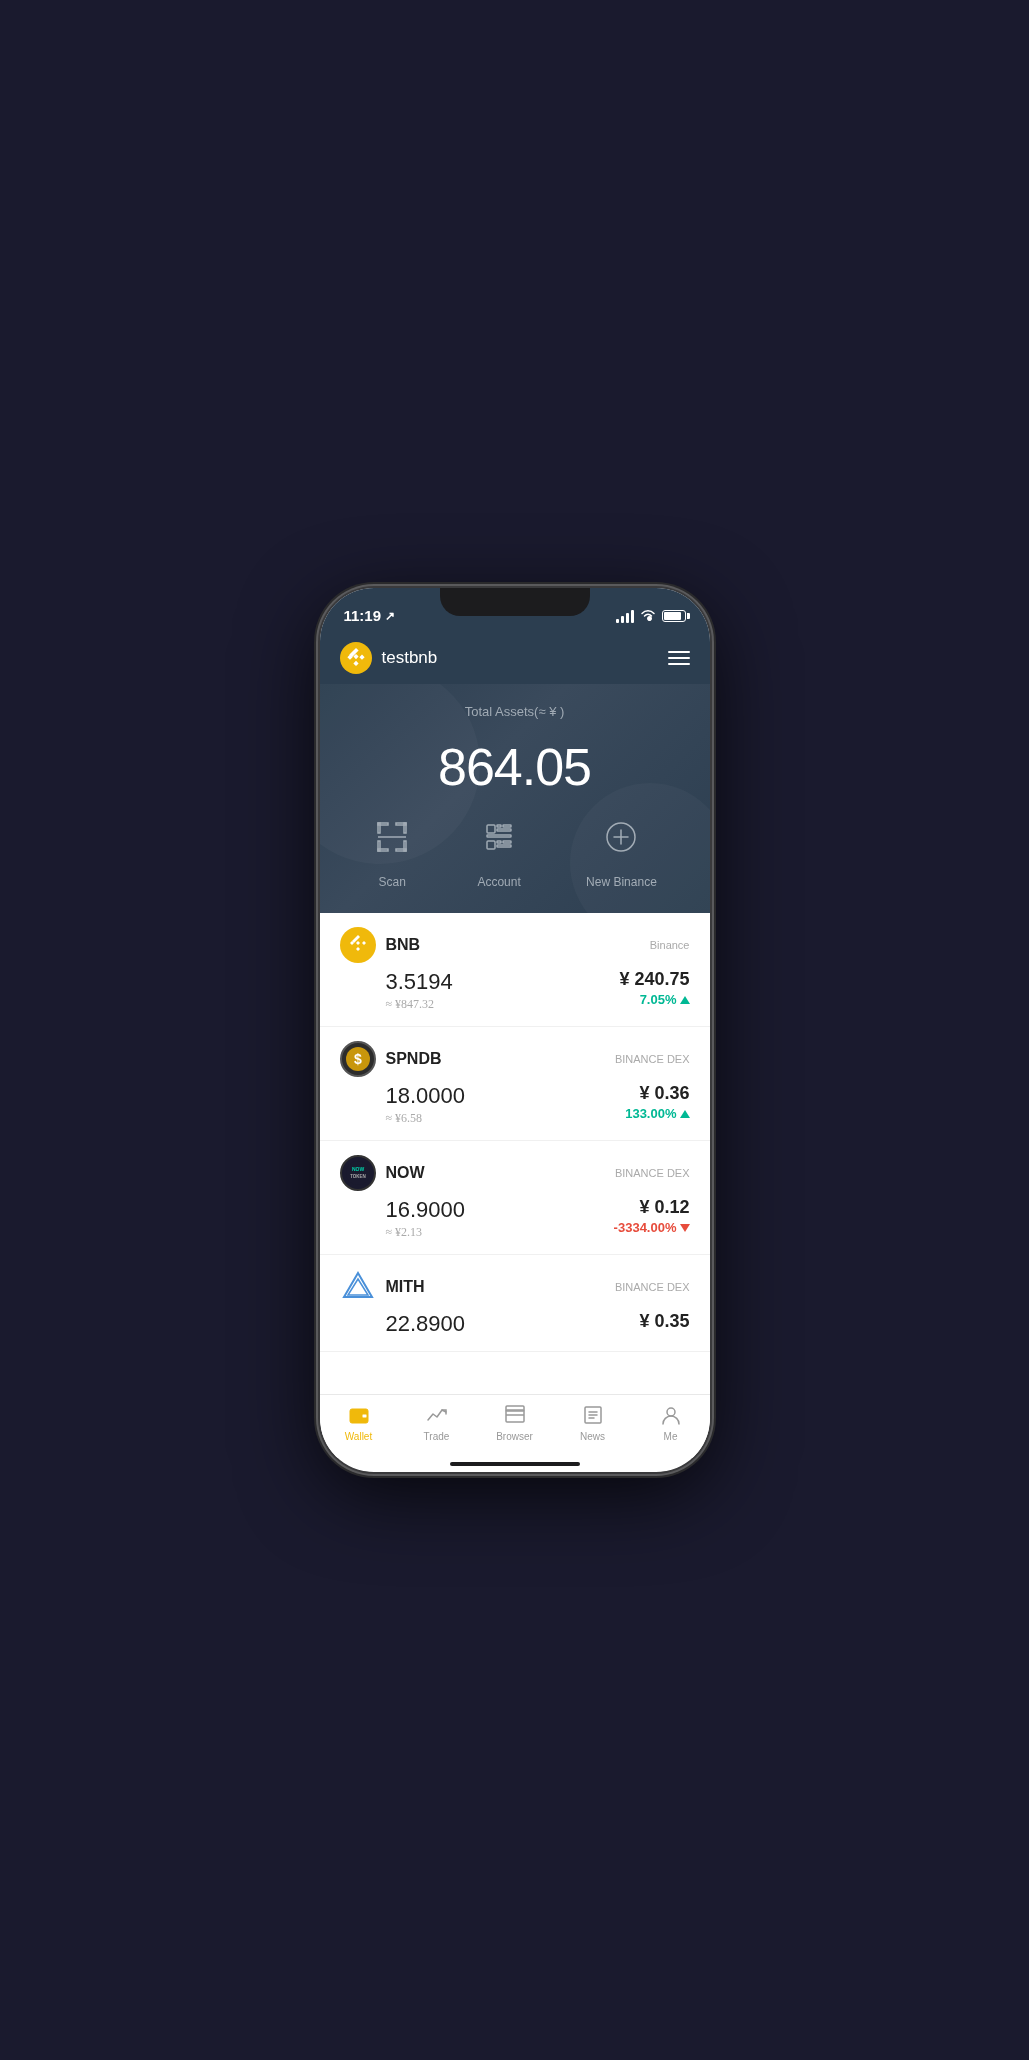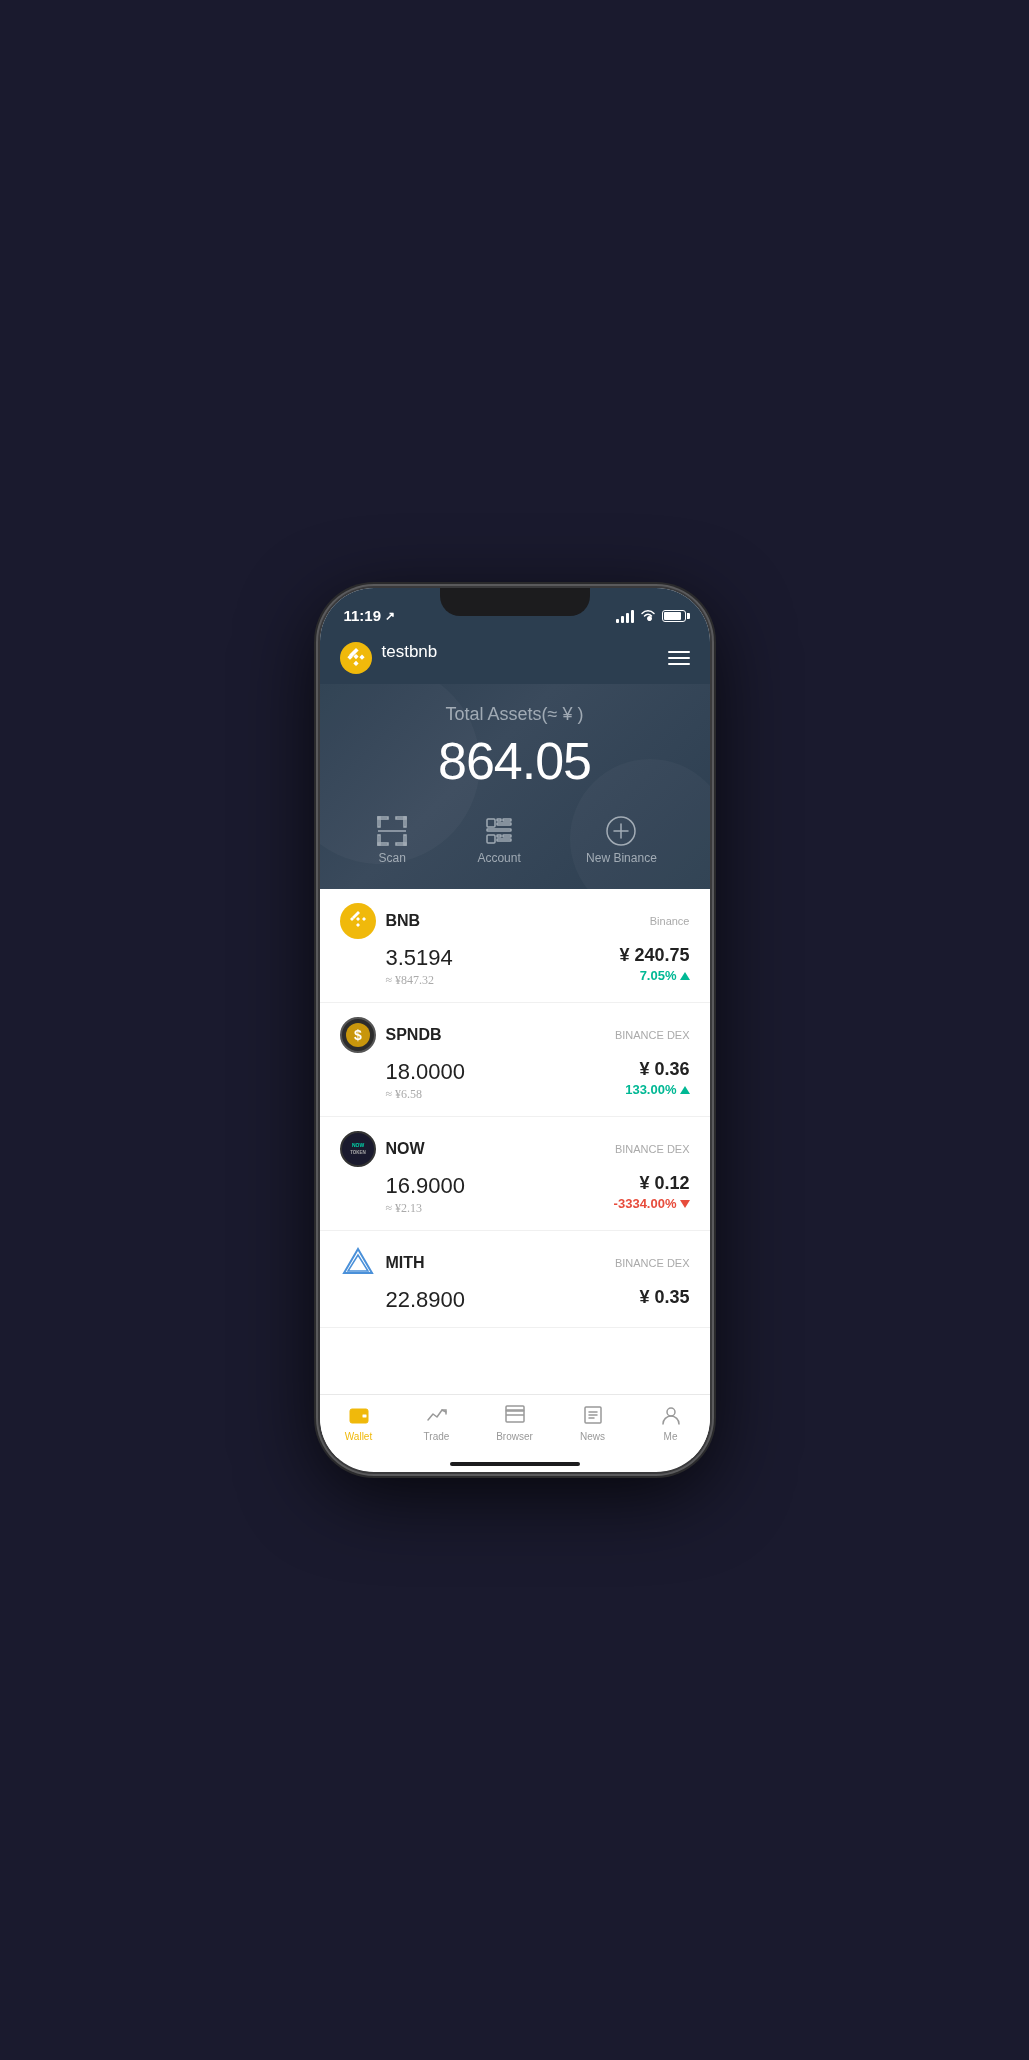--- a/index.html
+++ b/index.html
@@ -150,20 +150,21 @@
       background: #2c3e50;
       padding: 10px 20px;
       display: flex;
       align-items: center;
       justify-content: space-between;
       flex-shrink: 0;
     }
 
     .header-left {
       display: flex;
+      align-items: center;
       gap: 10px;
     }
 
     .bnb-logo {
       width: 32px;
       height: 32px;
     }
 
     .app-name {
       color: #fff;
@@ -215,43 +216,43 @@
       bottom: -30px;
       right: -20px;
       width: 160px;
       height: 160px;
       background: rgba(255,255,255,0.03);
       border-radius: 50%;
     }
 
     .total-assets-label {
       color: #a0aab4;
-      font-size: 18px;
-      margin-bottom: 6px;
+      font-size: 13px;
+      margin-bottom: 18px;
     }
 
     .total-assets-value {
       color: #fff;
       font-size: 52px;
       font-weight: 300;
       letter-spacing: -1px;
       margin-bottom: 20px;
     }
 
     .hero-actions {
       display: flex;
       justify-content: space-around;
       align-items: center;
     }
 
     .hero-action {
       display: flex;
       flex-direction: column;
       align-items: center;
-      gap: 0;
+      gap: 18px;
       cursor: pointer;
       color: #a0aab4;
       font-size: 12px;
     }
 
     .hero-action-icon {
       width: 40px;
       height: 40px;
       display: flex;
       align-items: center;

